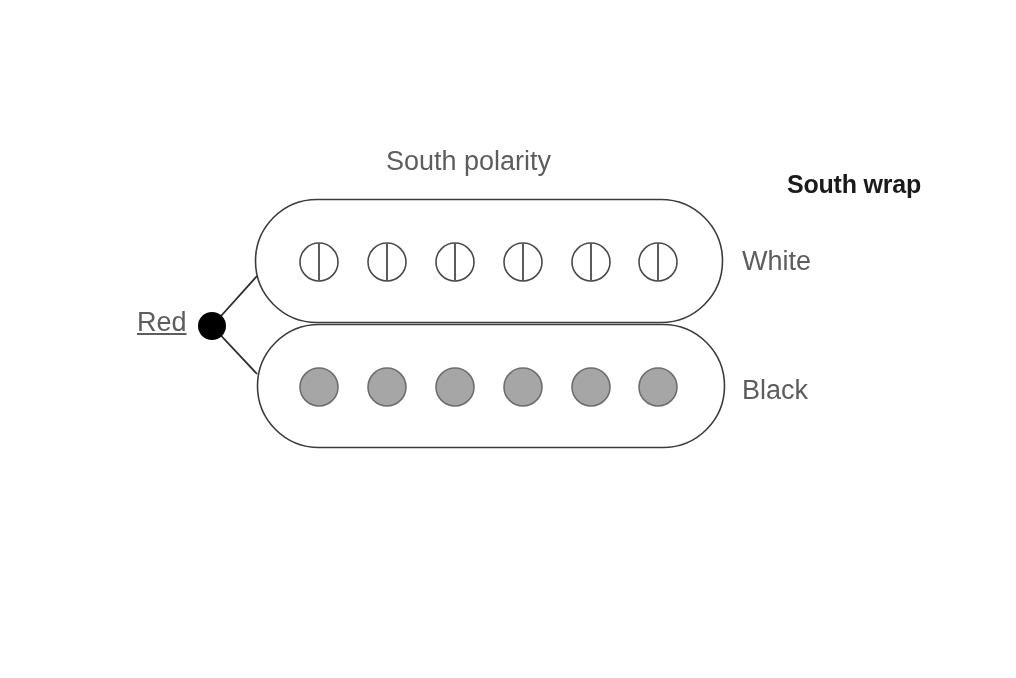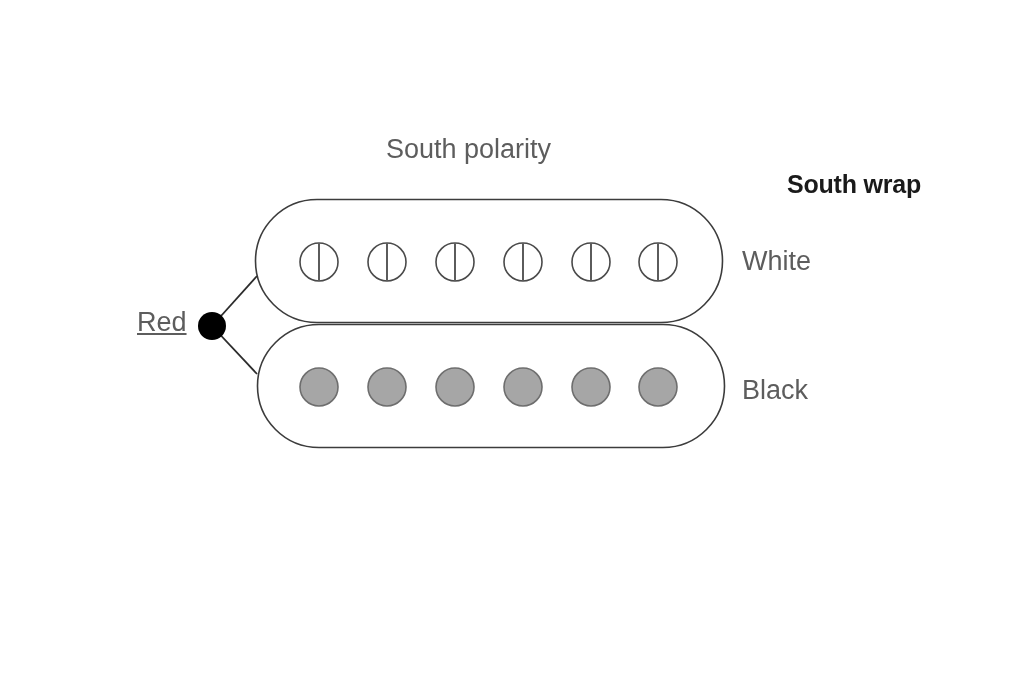--- a/index.html
+++ b/index.html
@@ -38,21 +38,21 @@
     letter-spacing: -0.2px;
   }
   .lbl-gray {
     color: #5d5d5d;
     font-size: 27px;
     font-weight: normal;
     letter-spacing: 0px;
   }
   #label-start-wrap { left: 36px;  top: 172px; }
   #label-finish-wrap { left: 787px; top: 172px; }
-  #label-south-polarity { left: 386px; top: 136px; }
+  #label-south-polarity { left: 386px; top: 148px; }
   #label-red   { left: 137px; top: 309px; text-decoration: underline; }
   #label-white { left: 742px; top: 248px; text-align: center; }
   #label-black { left: 742px; top: 377px; text-align: right; }
 </style>
 </head>
 <body>
 
 <div id="stage">
 
   <svg id="diagram-svg" viewBox="0 0 1016 678">

